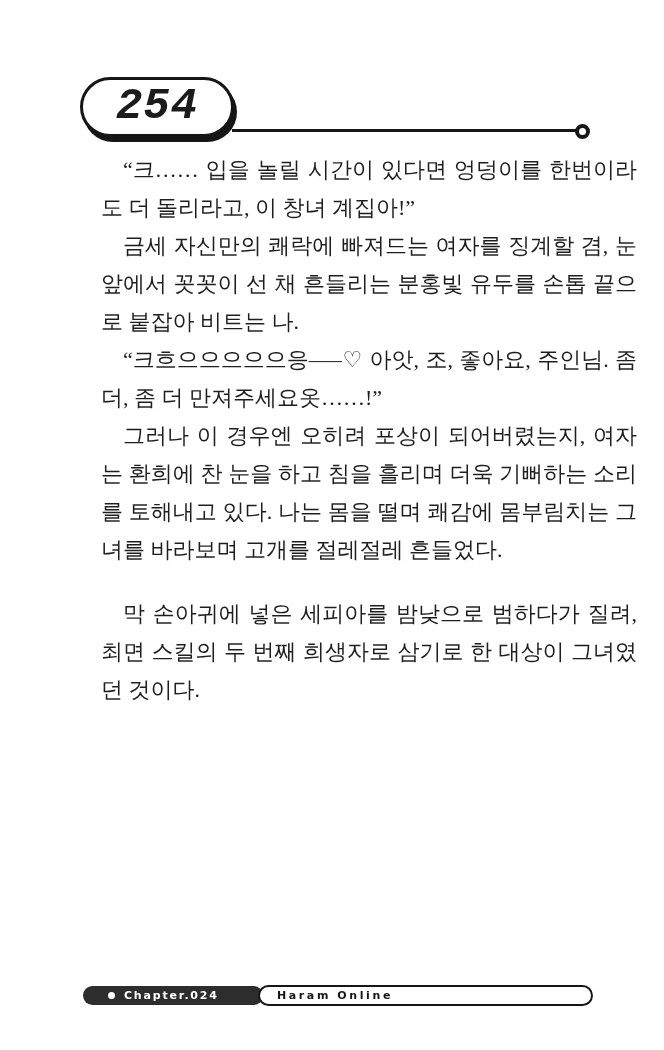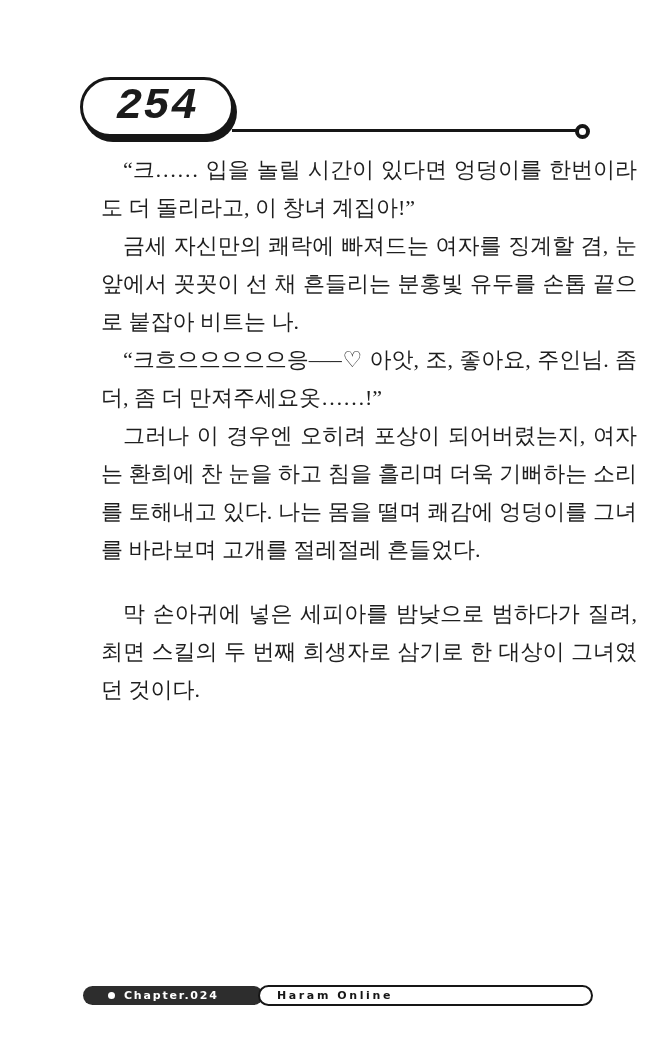--- a/index.html
+++ b/index.html
@@ -150,21 +150,21 @@
   <div class="page-badge">
     <span class="num">254</span>
   </div>
   <div class="header-rule"></div>
   <div class="header-ring"></div>
 
   <main class="body-text">
     <p>“크…… 입을 놀릴 시간이 있다면 엉덩이를 한번이라도 더 돌리라고, 이 창녀 계집아!”</p>
     <p>금세 자신만의 쾌락에 빠져드는 여자를 징계할 겸, 눈앞에서 꼿꼿이 선 채 흔들리는 분홍빛 유두를 손톱 끝으로 붙잡아 비트는 나.</p>
     <p><span>“</span><span class="underlined">크흐으으으으으응</span><span>–––♡ 아앗, 조, 좋아요, 주인님. 좀 더, 좀 더 만져주세요옷……!”</span></p>
-    <p>그러나 이 경우엔 오히려 포상이 되어버렸는지, 여자는 환희에 찬 눈을 하고 침을 흘리며 더욱 기뻐하는 소리를 토해내고 있다. 나는 몸을 떨며 쾌감에 엉덩이를 그녀를 바라보며 고개를 절레절레 흔들었다.</p>
+    <p>그러나 이 경우엔 오히려 포상이 되어버렸는지, 여자는 환희에 찬 눈을 하고 침을 흘리며 더욱 기뻐하는 소리를 토해내고 있다. 나는 몸을 떨며 쾌감에 몸부림치는 그녀를 바라보며 고개를 절레절레 흔들었다.</p>
 
     <div class="scene-gap"></div>
 
     <p>막 손아귀에 넣은 세피아를 밤낮으로 범하다가 질려, 최면 스킬의 두 번째 희생자로 삼기로 한 대상이 그녀였던 것이다.</p>
   </main>
 
   <div class="chapter-pill">
     <span class="dot"></span>
     <span class="label">Chapter.024</span>
   </div>

